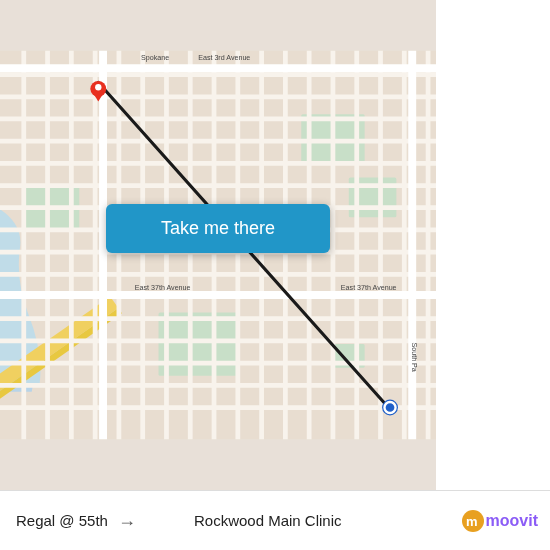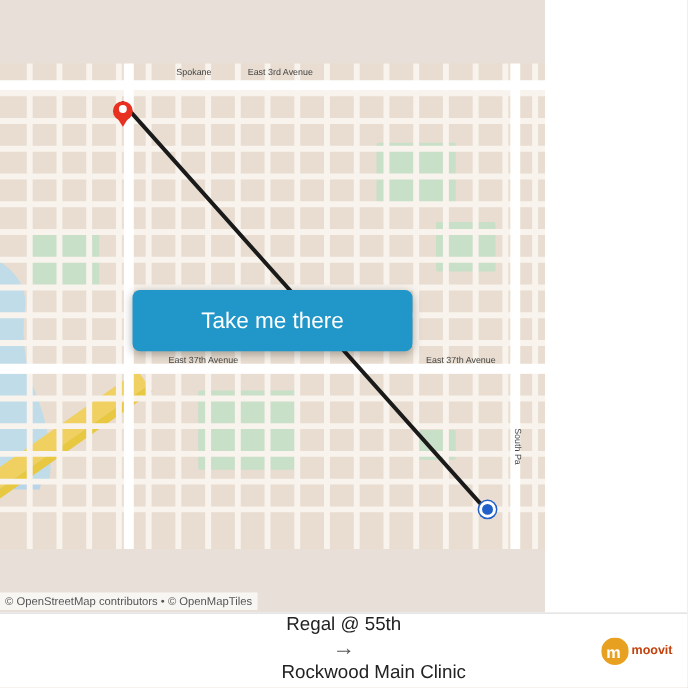--- a/index.html
+++ b/index.html
@@ -25,21 +25,21 @@
       position: absolute;
       top: 0; left: 0;
       width: 100%; height: 100%;
     }
 
     
     #take-me-there-btn {
       position: absolute;
       left: 50%;
       transform: translateX(-50%);
-      top: 232px;
+      top: 204px;
       width: 224px;
       height: 49px;
       background-color: #2196c8;
       color: white;
       border: none;
       border-radius: 6px;
       font-size: 18px;
       font-weight: 500;
       cursor: pointer;
       display: flex;
@@ -64,21 +64,20 @@
     
     #bottom-bar {
       width: 550px;
       height: 60px;
       background: white;
       display: flex;
       align-items: center;
       padding: 0 16px;
       border-top: 1px solid #ddd;
       position: relative;
-      flex-direction: column;
     }
 
     .route-from {
       font-size: 15px;
       font-weight: 500;
       color: #222;
     }
 
     .route-arrow {
       margin: 0 10px;
@@ -97,23 +96,23 @@
       position: absolute;
       right: 12px;
       top: 50%;
       transform: translateY(-50%);
       display: flex;
       align-items: center;
       gap: 2px;
     }
 
     .moovit-text {
-      font-size: 10px;
+      font-size: 16px;
       font-weight: bold;
-      color: #c2410c;
+      color: #8b5cf6;
     }
   </style>
 </head>
 <body>
 
 <div id="map-container">
 
   <svg class="map-bg" viewBox="0 0 550 490" xmlns="http://www.w3.org/2000/svg">
 
     <rect width="550" height="490" fill="#e8e0d8"></rect>
@@ -198,23 +197,20 @@
     <path d="M 114 48 Q 124 64 124 64 Q 124 64 134 48" fill="#e83020"></path>
     <circle cx="124" cy="46" r="4" fill="white"></circle>
 
     <circle cx="492" cy="450" r="10" fill="#2060c8"></circle>
     <circle cx="492" cy="450" r="7" fill="#2060c8" stroke="white" stroke-width="3"></circle>
 
   </svg>
 
   <button id="take-me-there-btn">Take me there</button>
 
-  <div class="attribution">
-    <span>© OpenStreetMap contributors • © OpenMapTiles</span>
-  </div>
 
 </div>
 
 <div id="bottom-bar">
   <span class="route-from">Regal @ 55th</span>
   <span class="route-arrow">→</span>
   <span class="route-to">Rockwood Main Clinic</span>
 
   <div class="moovit-logo">
 

